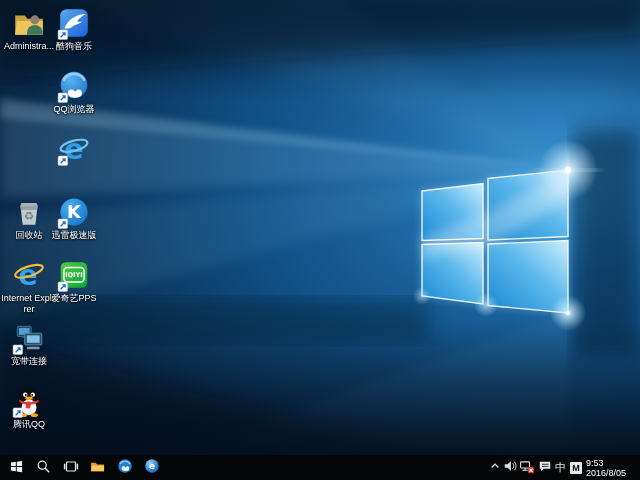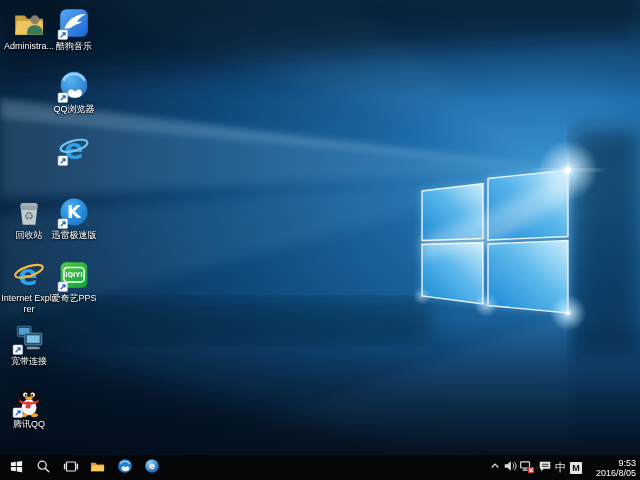--- a/index.html
+++ b/index.html
@@ -34,21 +34,21 @@
   .traybtn{
     height:25px;display:flex;align-items:center;justify-content:center;
     background:none;border:0;padding:0;margin:0;cursor:pointer;
   }
   .ime{color:#e8e8e8;font-size:11px;width:15px;text-align:center;}
   .imem{
     width:12px;height:12px;background:#e6e6e6;color:#0a0a0a;font-size:9px;font-weight:bold;
     display:flex;align-items:center;justify-content:center;border-radius:1px;margin:0 2px;
   }
   .clock{
-    width:50px;color:#fff;font-size:9px;line-height:10px;text-align:right;
+    width:50px;color:#fff;font-size:9px;line-height:10px;text-align:left;
     padding:0 2px;cursor:default;
   }
 </style>
 </head>
 <body>
 
 <svg class="wallpaper" width="640" height="455" viewBox="0 0 640 455">
   <defs>
     <radialGradient id="bgGlow" cx="0.86" cy="0.38" r="1.05">
       <stop offset="0" stop-color="#3a93cf"></stop>

